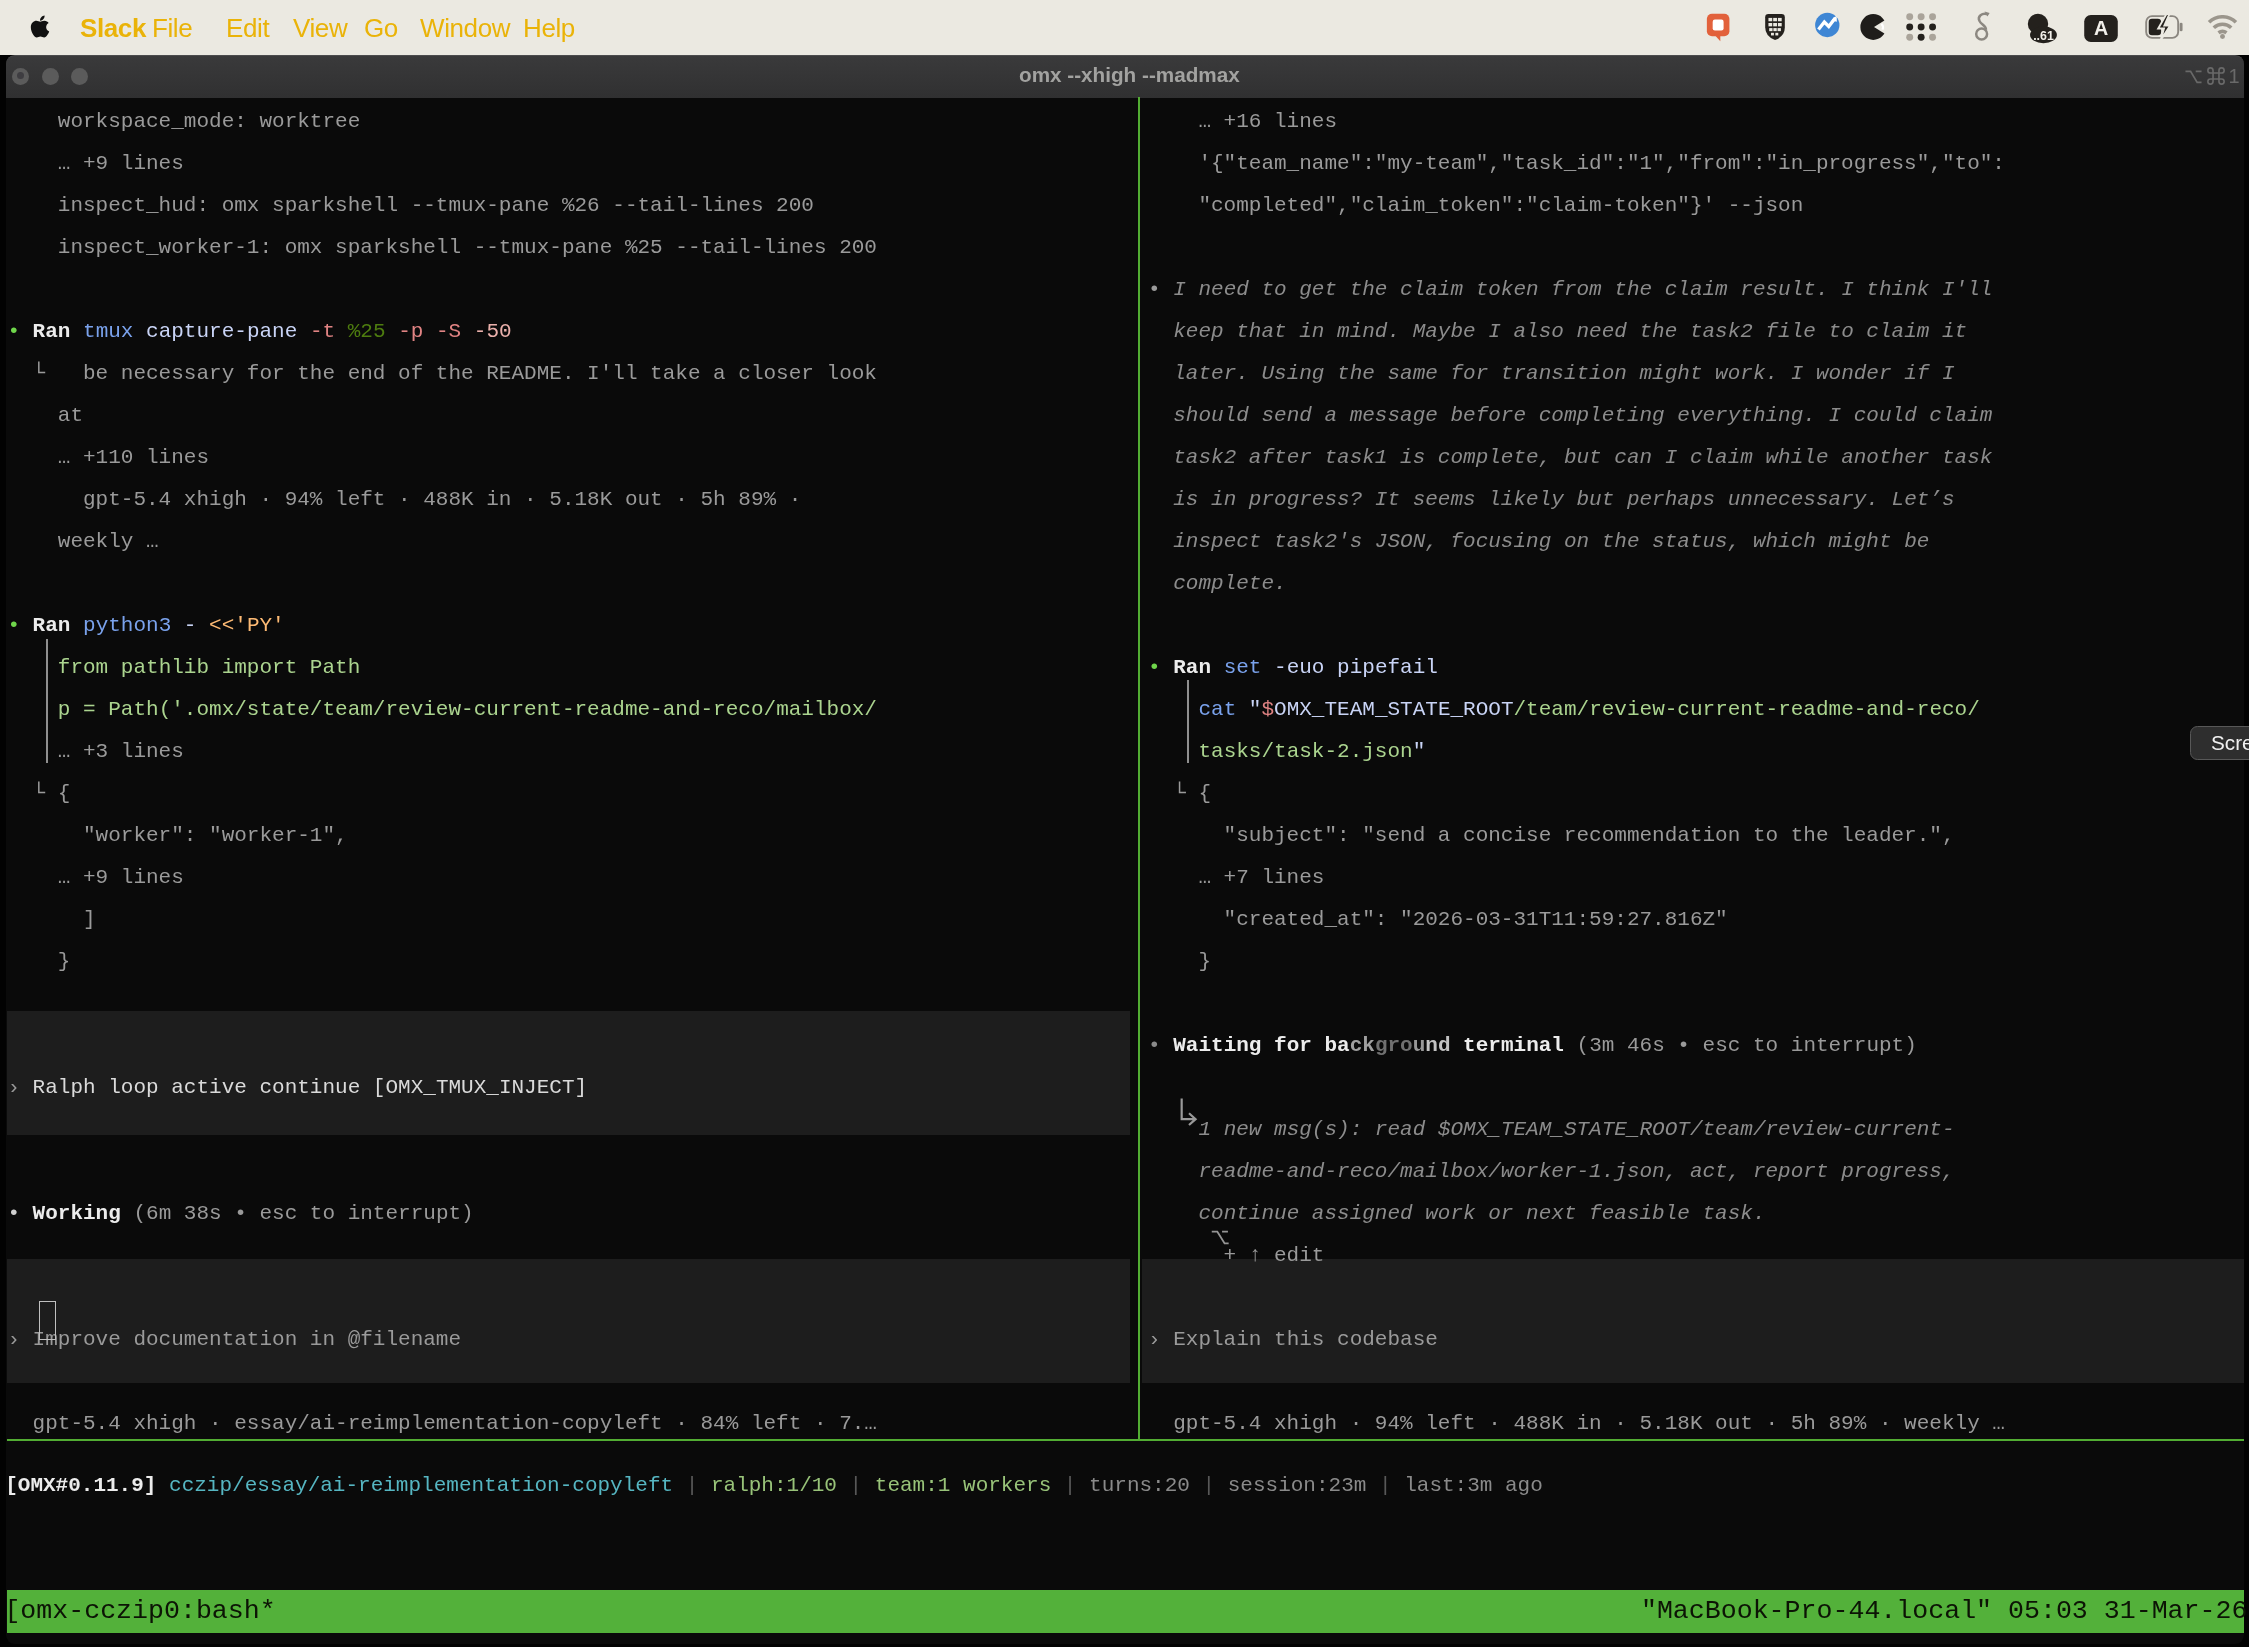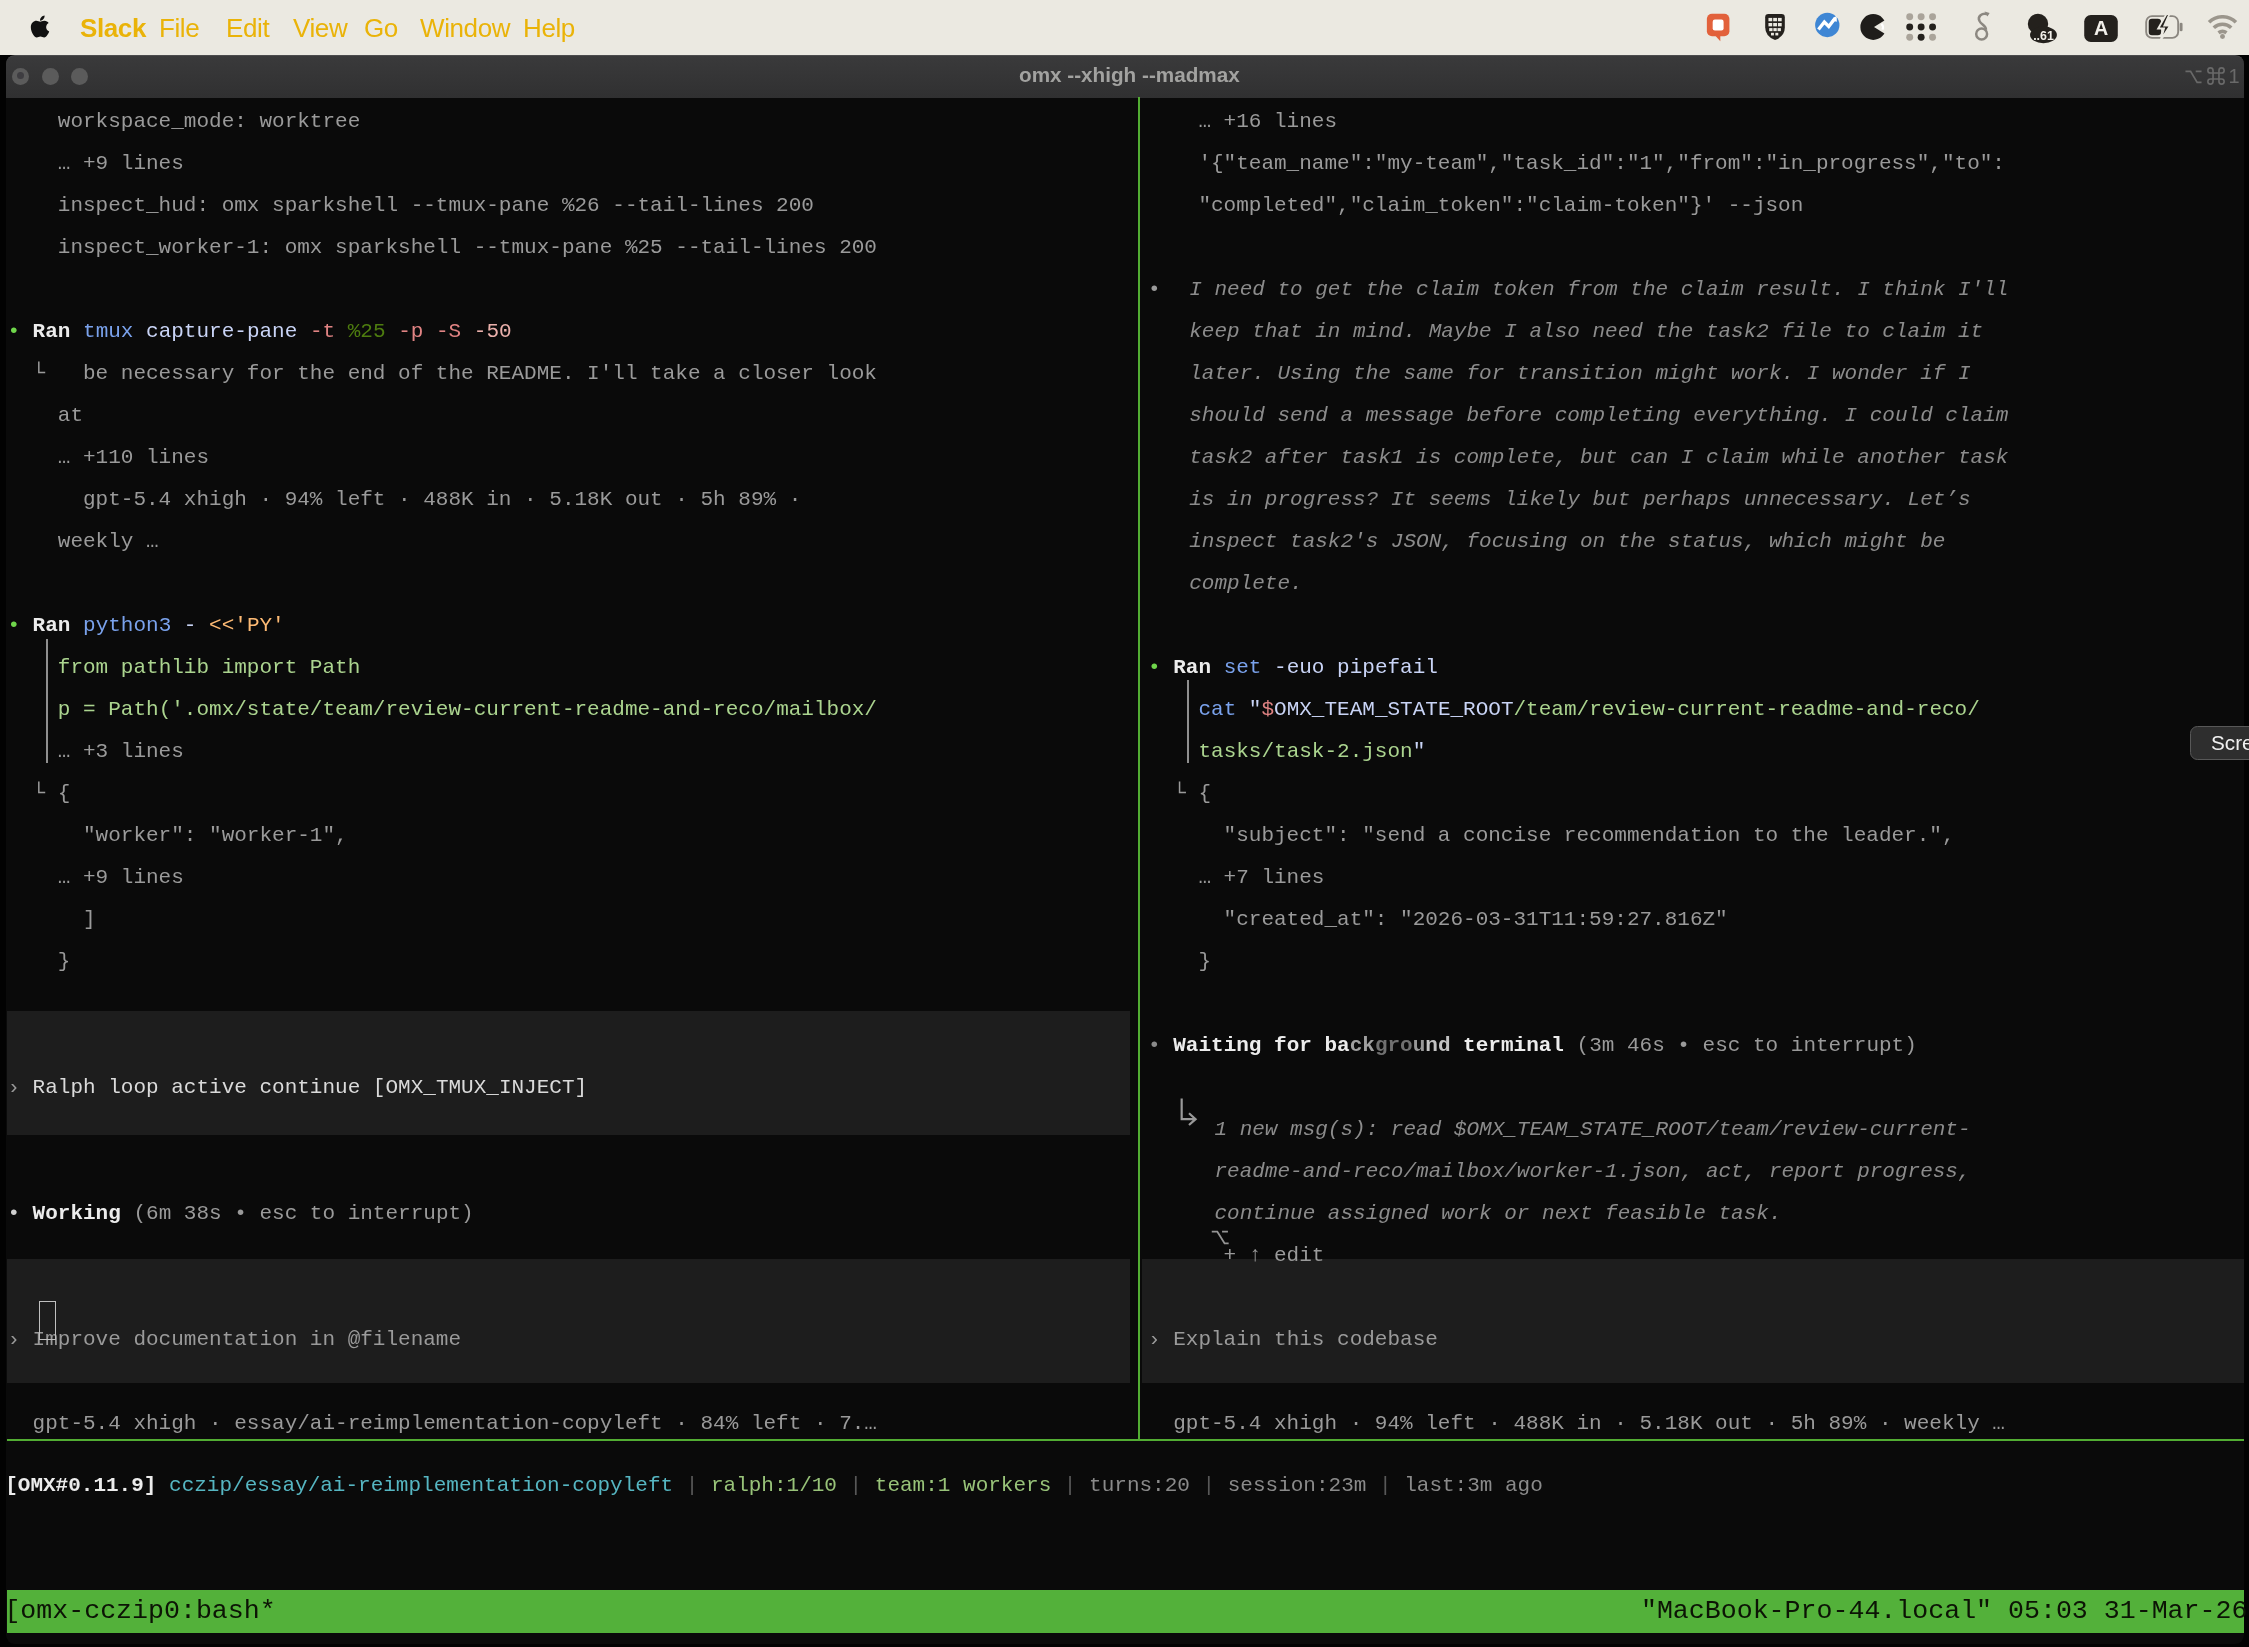--- a/index.html
+++ b/index.html
@@ -20,21 +20,21 @@
 .gb { color:#6fd64b; }
 .gm { color:#9a9a9a; }
 .gm2 { color:#8a8a8a; }
 .bl { color:#7aa2ec; }
 .pw { color:#c9d4f6; }
 .rd { color:#e08383; }
 .or { color:#4d7c0f; }
 .pk { color:#eab0ab; }
 .gr { color:#abd48f; }
 .pu { color:#fdba74; }
-.it { color:#8c8c8c; font-style:italic;margin-left:16px; }
+.it { color:#8c8c8c; font-style:italic; }
 #vdiv { position:absolute; left:1138px; top:97px; width:2.2px; height:1342px; background:#52ad33; }
 #hline { position:absolute; left:7.4px; top:1439px; width:2237px; height:2.2px; background:#52ad33; }
 #omxline { position:absolute; left:5.2px; top:1465px; }
 #gbar { position:absolute; left:7.4px; top:1590px; width:2237px; height:43px; background:#53b13a; font-family:"Liberation Mono", monospace; font-size:26.6px; line-height:43px; color:#0c1405; }
 #gbar .rt { position:absolute; right:-3px; top:0; }
 #gbar .lt { position:absolute; left:-3px; top:0; }
 #cursor { position:absolute; left:39px; top:1301px; width:17px; height:39px; border:1.8px solid #c0c0c0; }
 #scre { position:absolute; left:2190px; top:726px; width:81px; height:34px; background:#2e2e2e; border:1.5px solid #585858; border-radius:7.4px; color:#f0f0f0; font-size:20.7px; line-height:31px; padding-left:20px; }
 .ic { position:absolute; }
 </style></head>
@@ -133,21 +133,21 @@
 <svg class="ic" style="left:1178px; top:1097px" width="22" height="34" viewBox="0 0 30 46">
     <path d="M5 2 V30 H22 M15 22 L24 30 L15 38" stroke="#999" stroke-width="3" fill="none"></path>
   </svg>
 <svg class="ic" style="left:1211px; top:1225px" width="17.7" height="25" viewBox="0 0 24 34">
     <path d="M1 9 h7.5 l10 16 h5.5 M15 9 h8" stroke="#959595" stroke-width="2.6" fill="none"></path>
   </svg>
 <svg class="ic" style="left:30px; top:14px" width="20" height="25" viewBox="0 0 384 512">
     <path fill="#111" d="M318.7 268.7c-.2-36.7 16.4-64.4 50-84.8-18.8-26.9-47.2-41.7-84.7-44.6-35.5-2.7-74.3 20.7-88.5 20.7-15 0-49.4-19.7-76.4-19.7C63.3 141.2 4 184.8 4 273.5q0 39.3 14.4 81.2c12.8 36.7 59 126.7 107.2 125.2 25.2-.6 43-17.9 75.8-17.9 31.8 0 48.3 17.9 76.4 17.9 48.6-.7 90.4-82.5 102.6-119.3-65.2-30.7-61.7-90-61.7-91.9zm-56.6-164.2c27.3-32.4 24.8-61.9 24-72.5-24.1 1.4-52 16.4-67.9 34.9-17.5 19.8-27.8 44.3-25.6 71.9 26.1 2 49.9-11.4 69.5-34.3z"></path>
   </svg>
 <div class="mi mb" style="left:80px">Slack</div>
-<div class="mi" style="left:159px">File</div>
+<div class="mi" style="left:152px">File</div>
 <div class="mi" style="left:226px">Edit</div>
 <div class="mi" style="left:293px">View</div>
 <div class="mi" style="left:364px">Go</div>
 <div class="mi" style="left:420px">Window</div>
 <div class="mi" style="left:523px">Help</div>
 <svg class="ic" style="left:1706px; top:12.5px" width="25" height="32" viewBox="0 0 34 44">
     <rect x="1" y="1" width="31" height="31" rx="7" fill="#e2613b"></rect>
     <path d="M19.5 30 v9 l-8 -9 z" fill="#e2613b"></path>
     <rect x="9" y="9" width="15" height="15" rx="3" fill="#fff"></rect>
   </svg>

